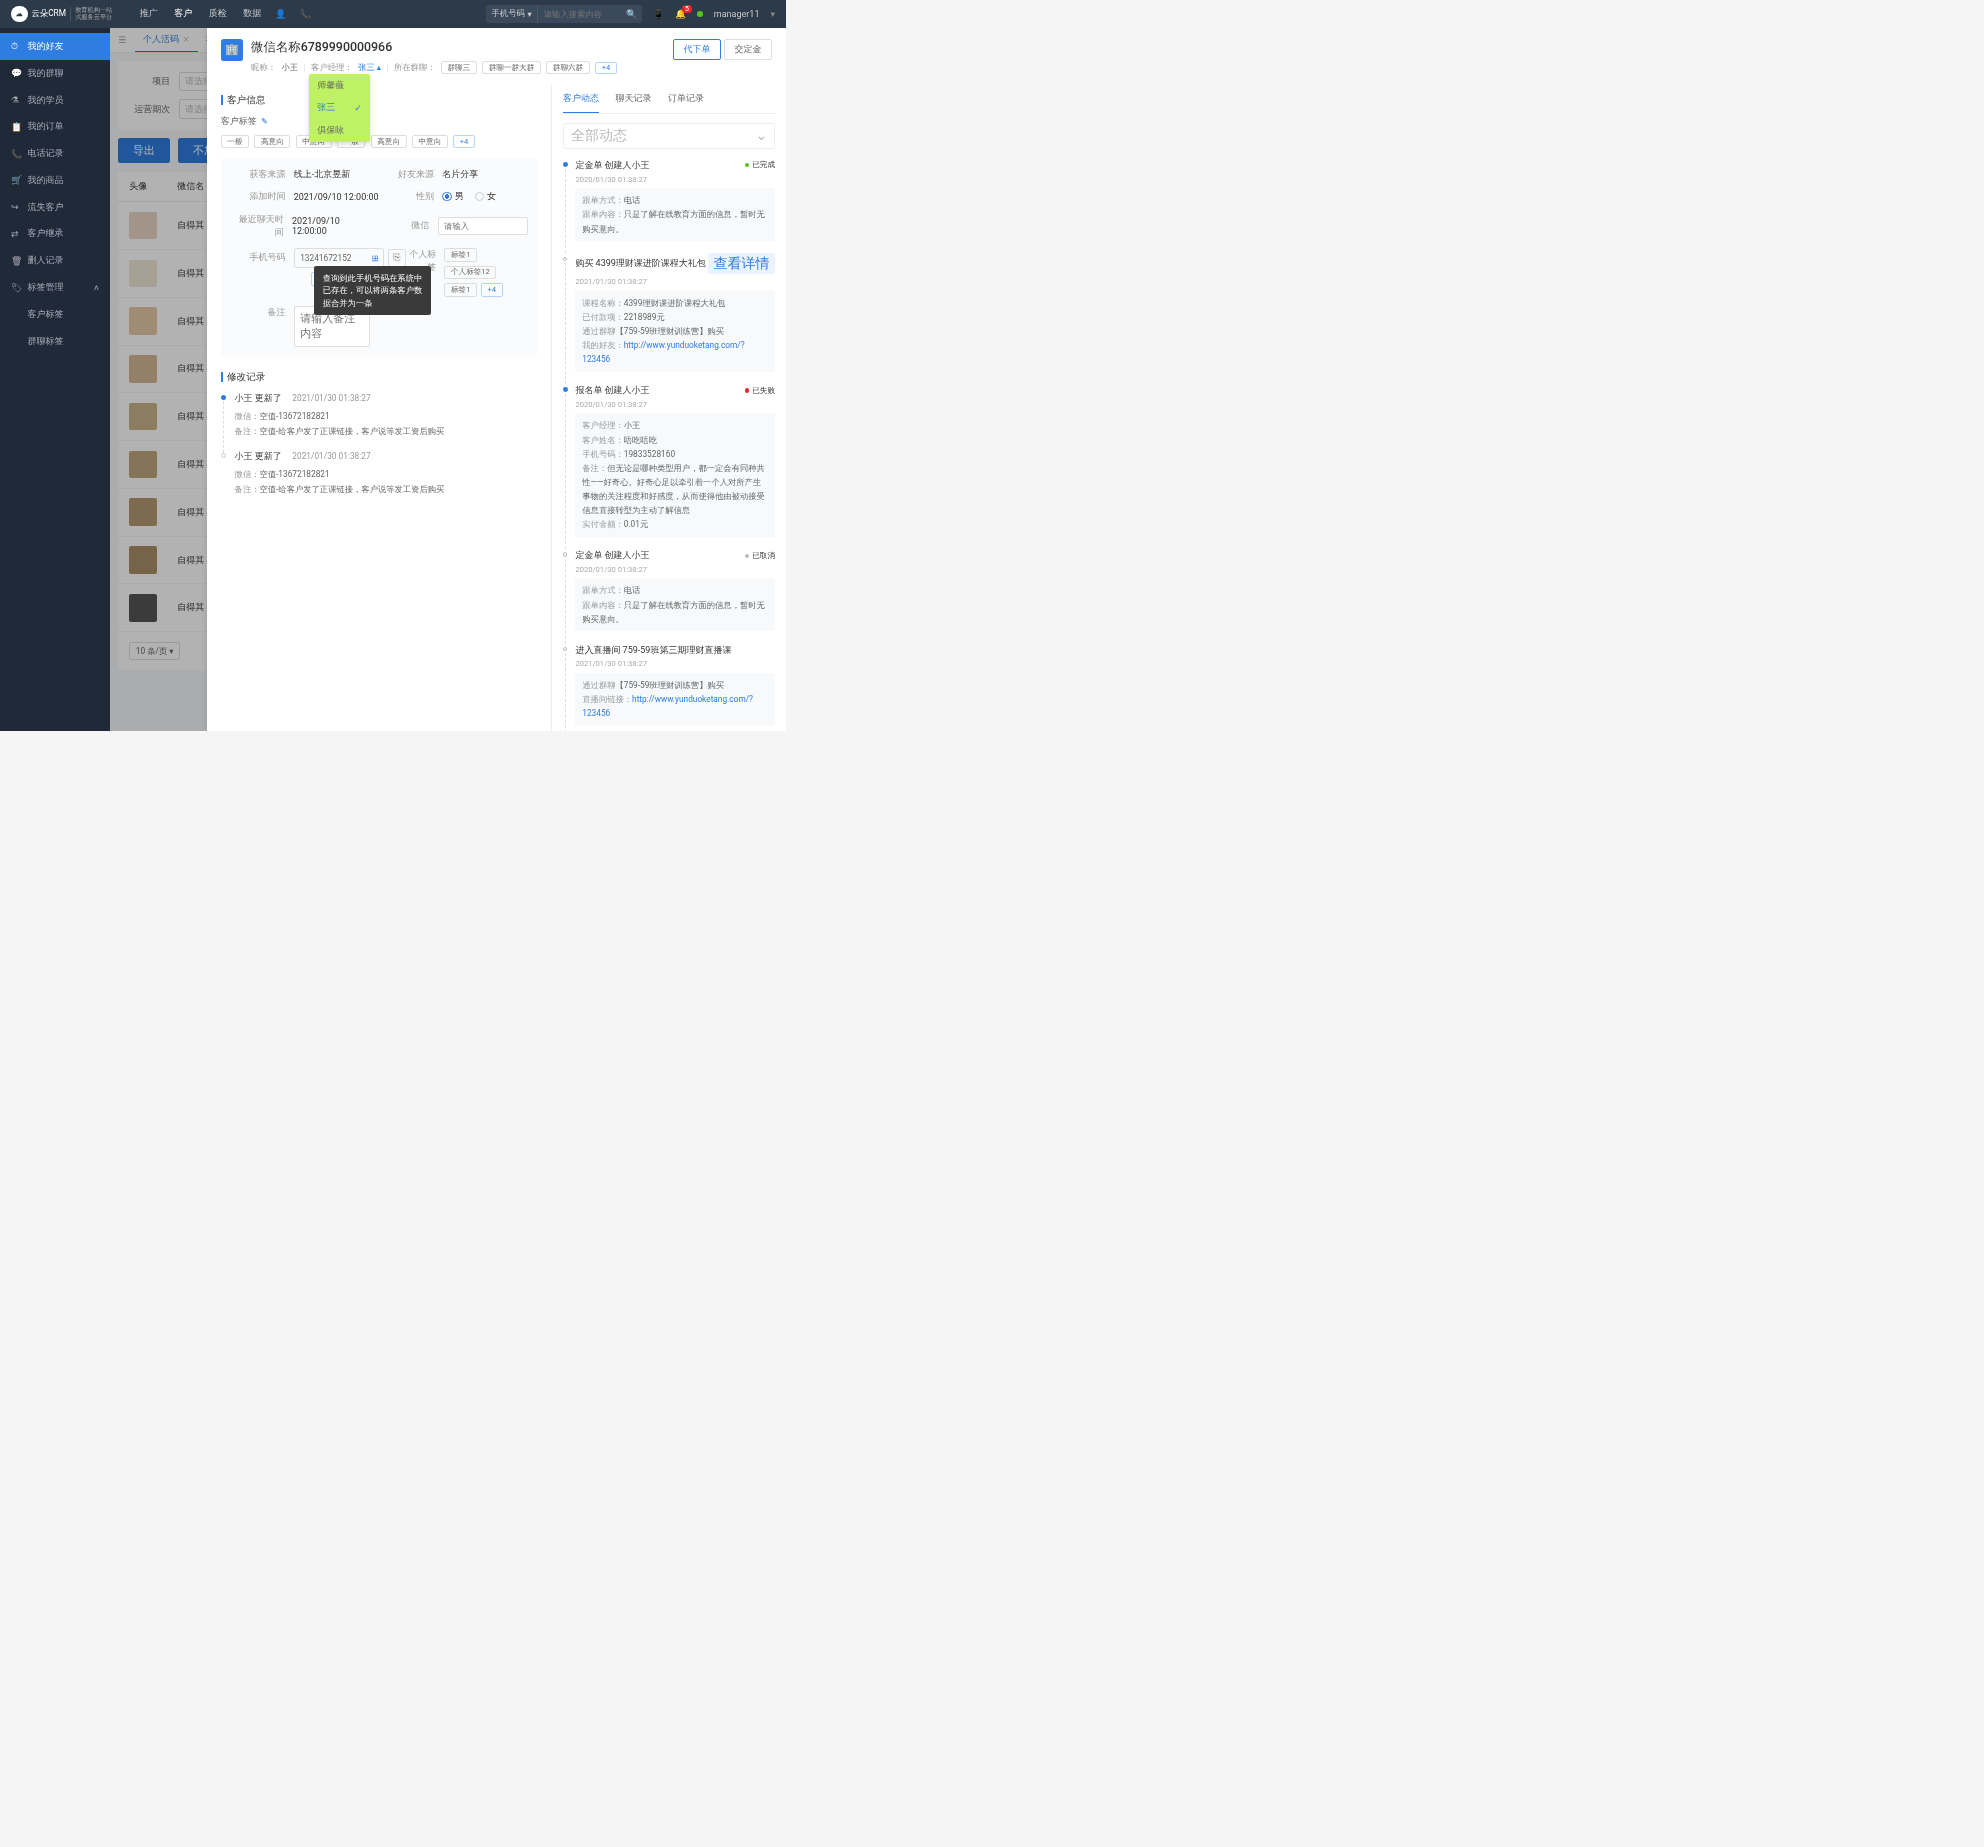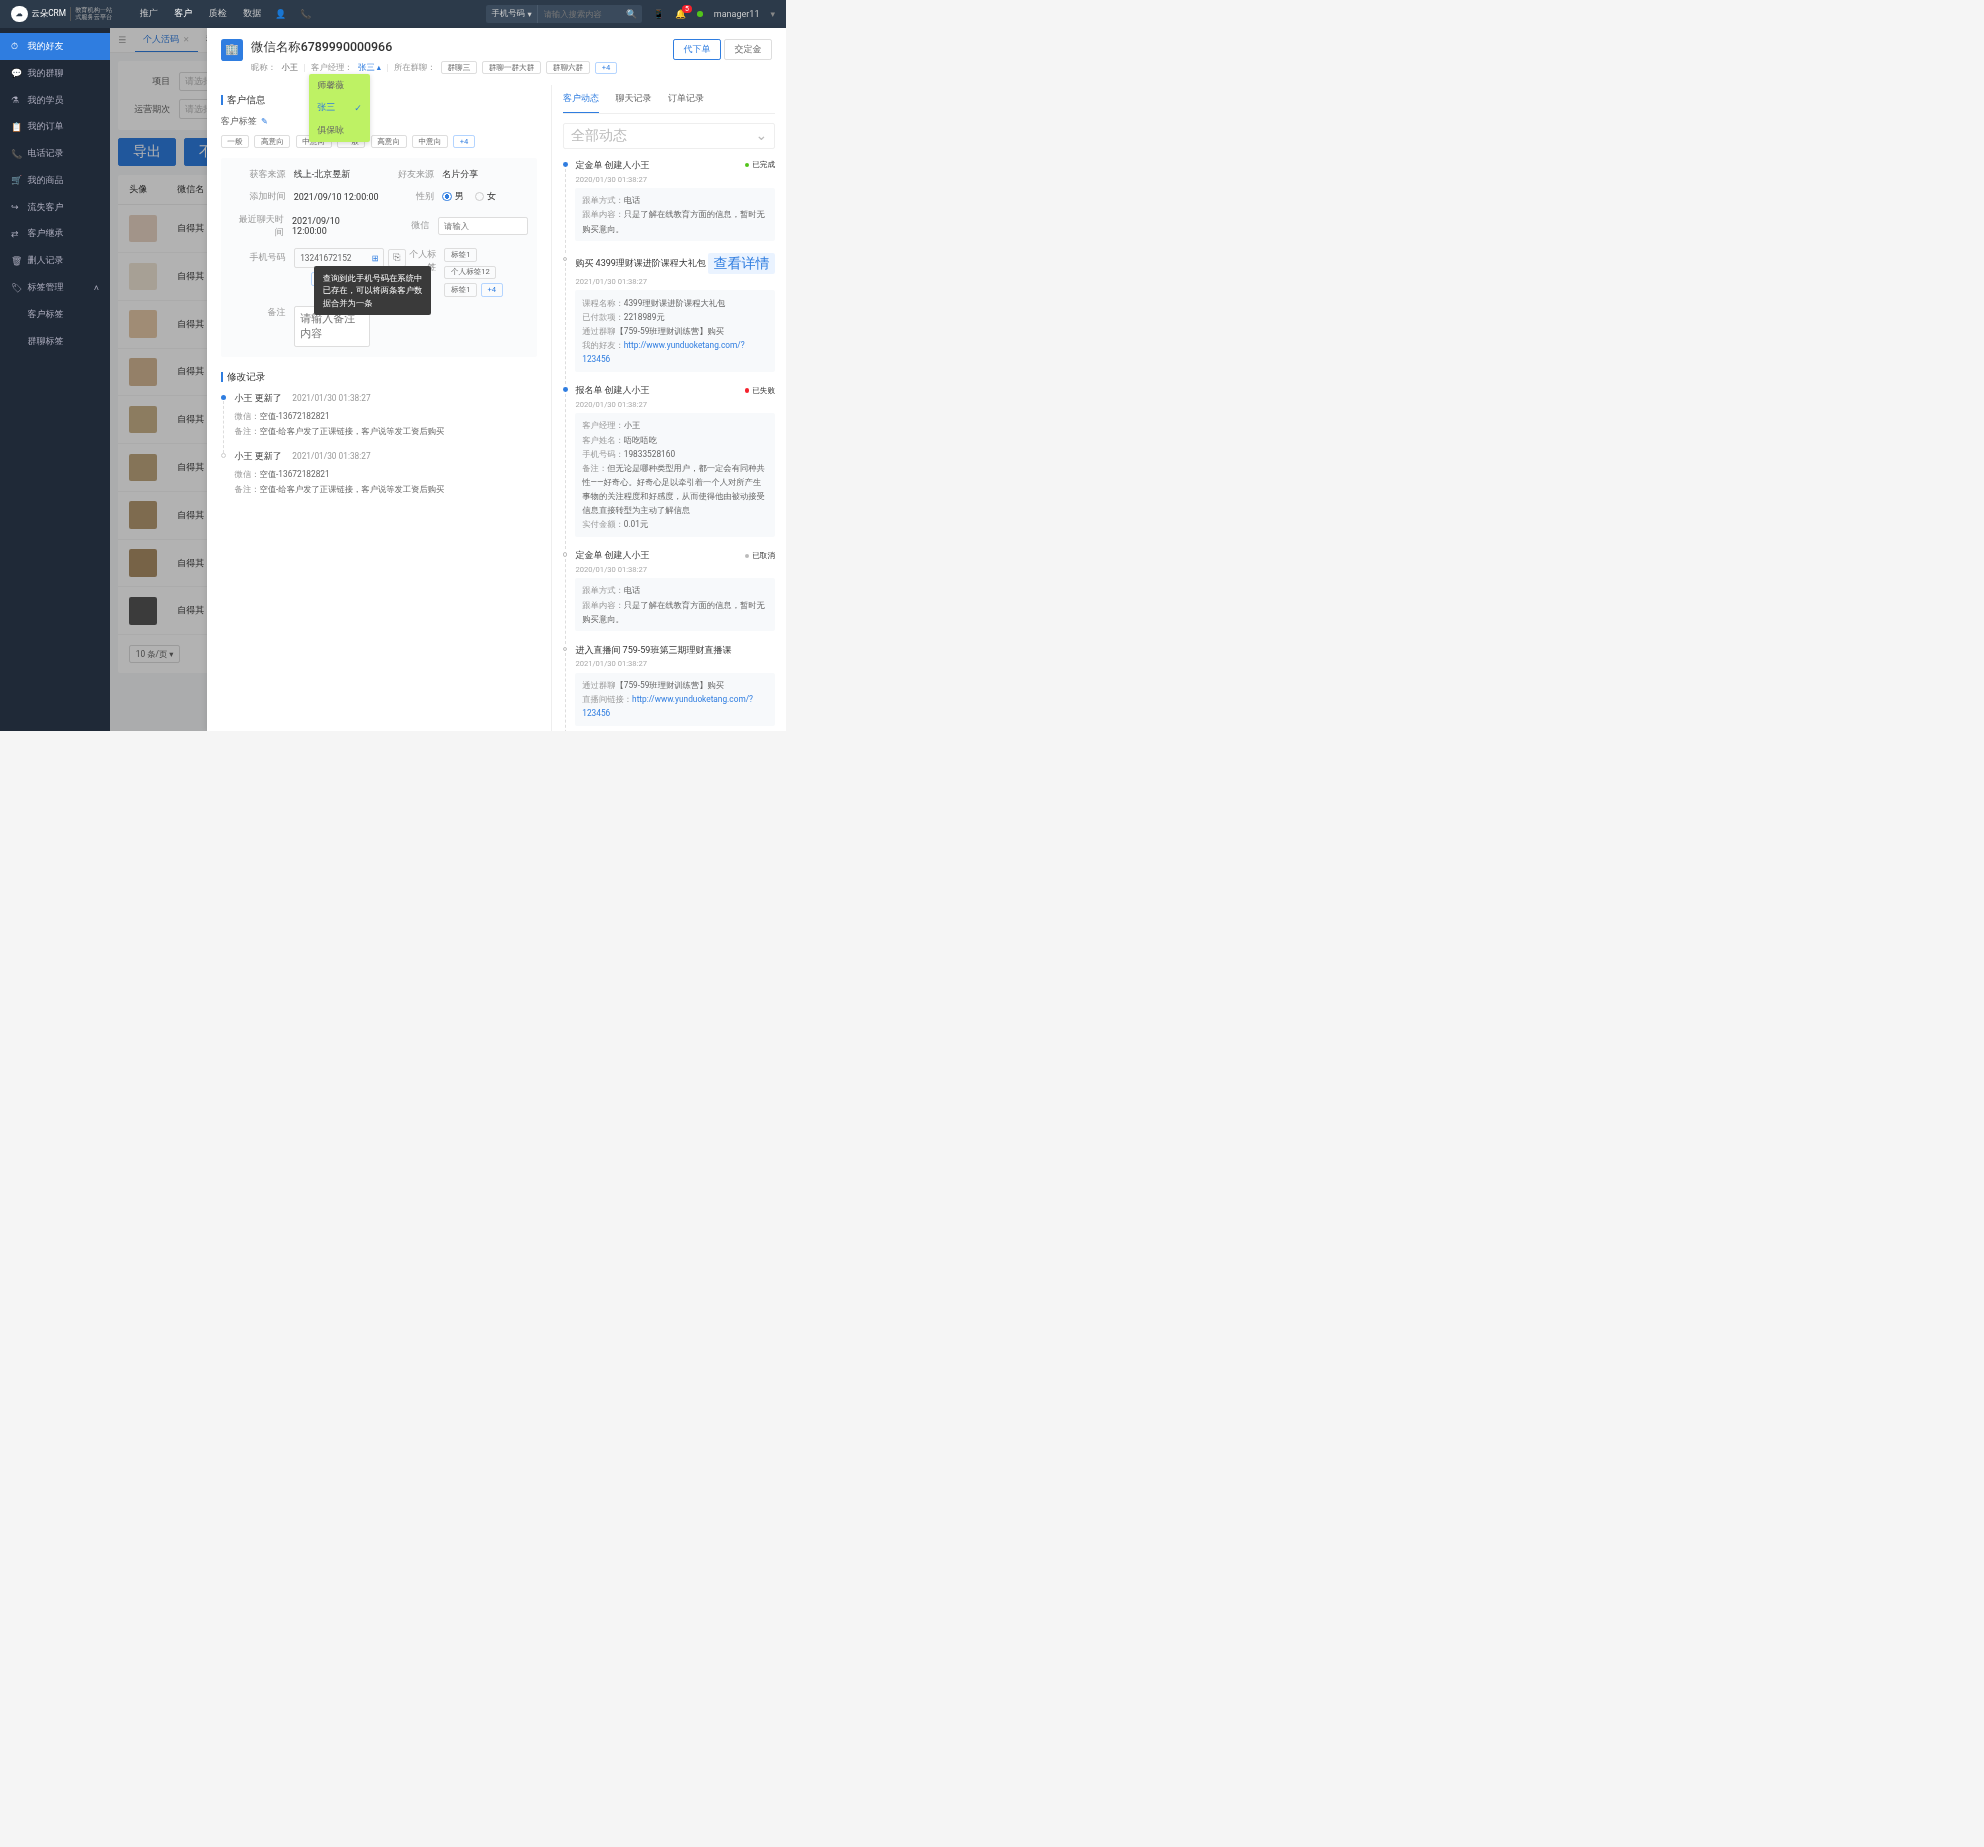--- a/index.html
+++ b/index.html
@@ -30,21 +30,21 @@
 .tabs-row{display:flex;align-items:center;background:#fff;border-bottom:0.7px solid #eee;padding:0 8.3px;height:25px}
 .collapse-ico{margin-right:8.3px;color:#999}
 .tab{padding:0 8.3px;height:25px;display:flex;align-items:center;gap:4.1px;font-size:9px;color:#666;border-bottom:1.4px solid transparent}
 .tab.active{color:#2f7de0;border-bottom-color:#2f7de0}
 .tab .x{color:#bbb;font-size:7.6px}
 .filter-area{background:#fff;margin:8.3px;padding:11px;border-radius:2.1px}
 .filter-row{display:flex;align-items:center;gap:8.3px;margin-bottom:8.3px}
 .filter-row label{width:41px;text-align:right;color:#666;font-size:9px}
 .filter-sel{border:0.7px solid #ddd;border-radius:2.1px;padding:2.8px 5.5px;color:#bbb;width:124px;height:19.3px;display:flex;align-items:center;justify-content:space-between}
 .action-row{display:flex;gap:8.3px;margin:8.3px}
-.btn{padding:4.1px 13.8px;border-radius:2.1px;border:0.7px solid #ddd;background:#fff;cursor:pointer;font-size:14px}
+.btn{padding:4.1px 13.8px;border-radius:2.1px;border:0.7px solid #ddd;background:#fff;cursor:pointer;font-size:11px}
 .btn.primary{background:#2f7de0;color:#fff;border-color:#2f7de0}
 .table-area{margin:0 8.3px;background:#fff;border-radius:2.1px}
 .thead{display:flex;padding:8.3px 11px;border-bottom:0.7px solid #eee;color:#333;font-size:9px}
 .th-avatar{width:48px}
 .tbody .tr{display:flex;padding:9.6px 11px;border-bottom:0.7px solid #f5f5f5;align-items:center}
 .avatar{width:27.6px;height:27.6px;border-radius:2.1px;background:#ddd}
 .pager{padding:9.6px 11px;display:flex}
 .pager-sel{border:0.7px solid #ddd;border-radius:2.1px;padding:2.8px 5.5px;font-size:8.3px;color:#666}
 .overlay{position:absolute;left:110px;top:27.6px;right:0;bottom:0;background:rgba(0,0,0,0.3)}
 .drawer{position:absolute;right:0;top:27.6px;bottom:0;width:579px;background:#fff;overflow-y:auto;box-shadow:-1.4px 0 5.5px rgba(0,0,0,0.1)}

